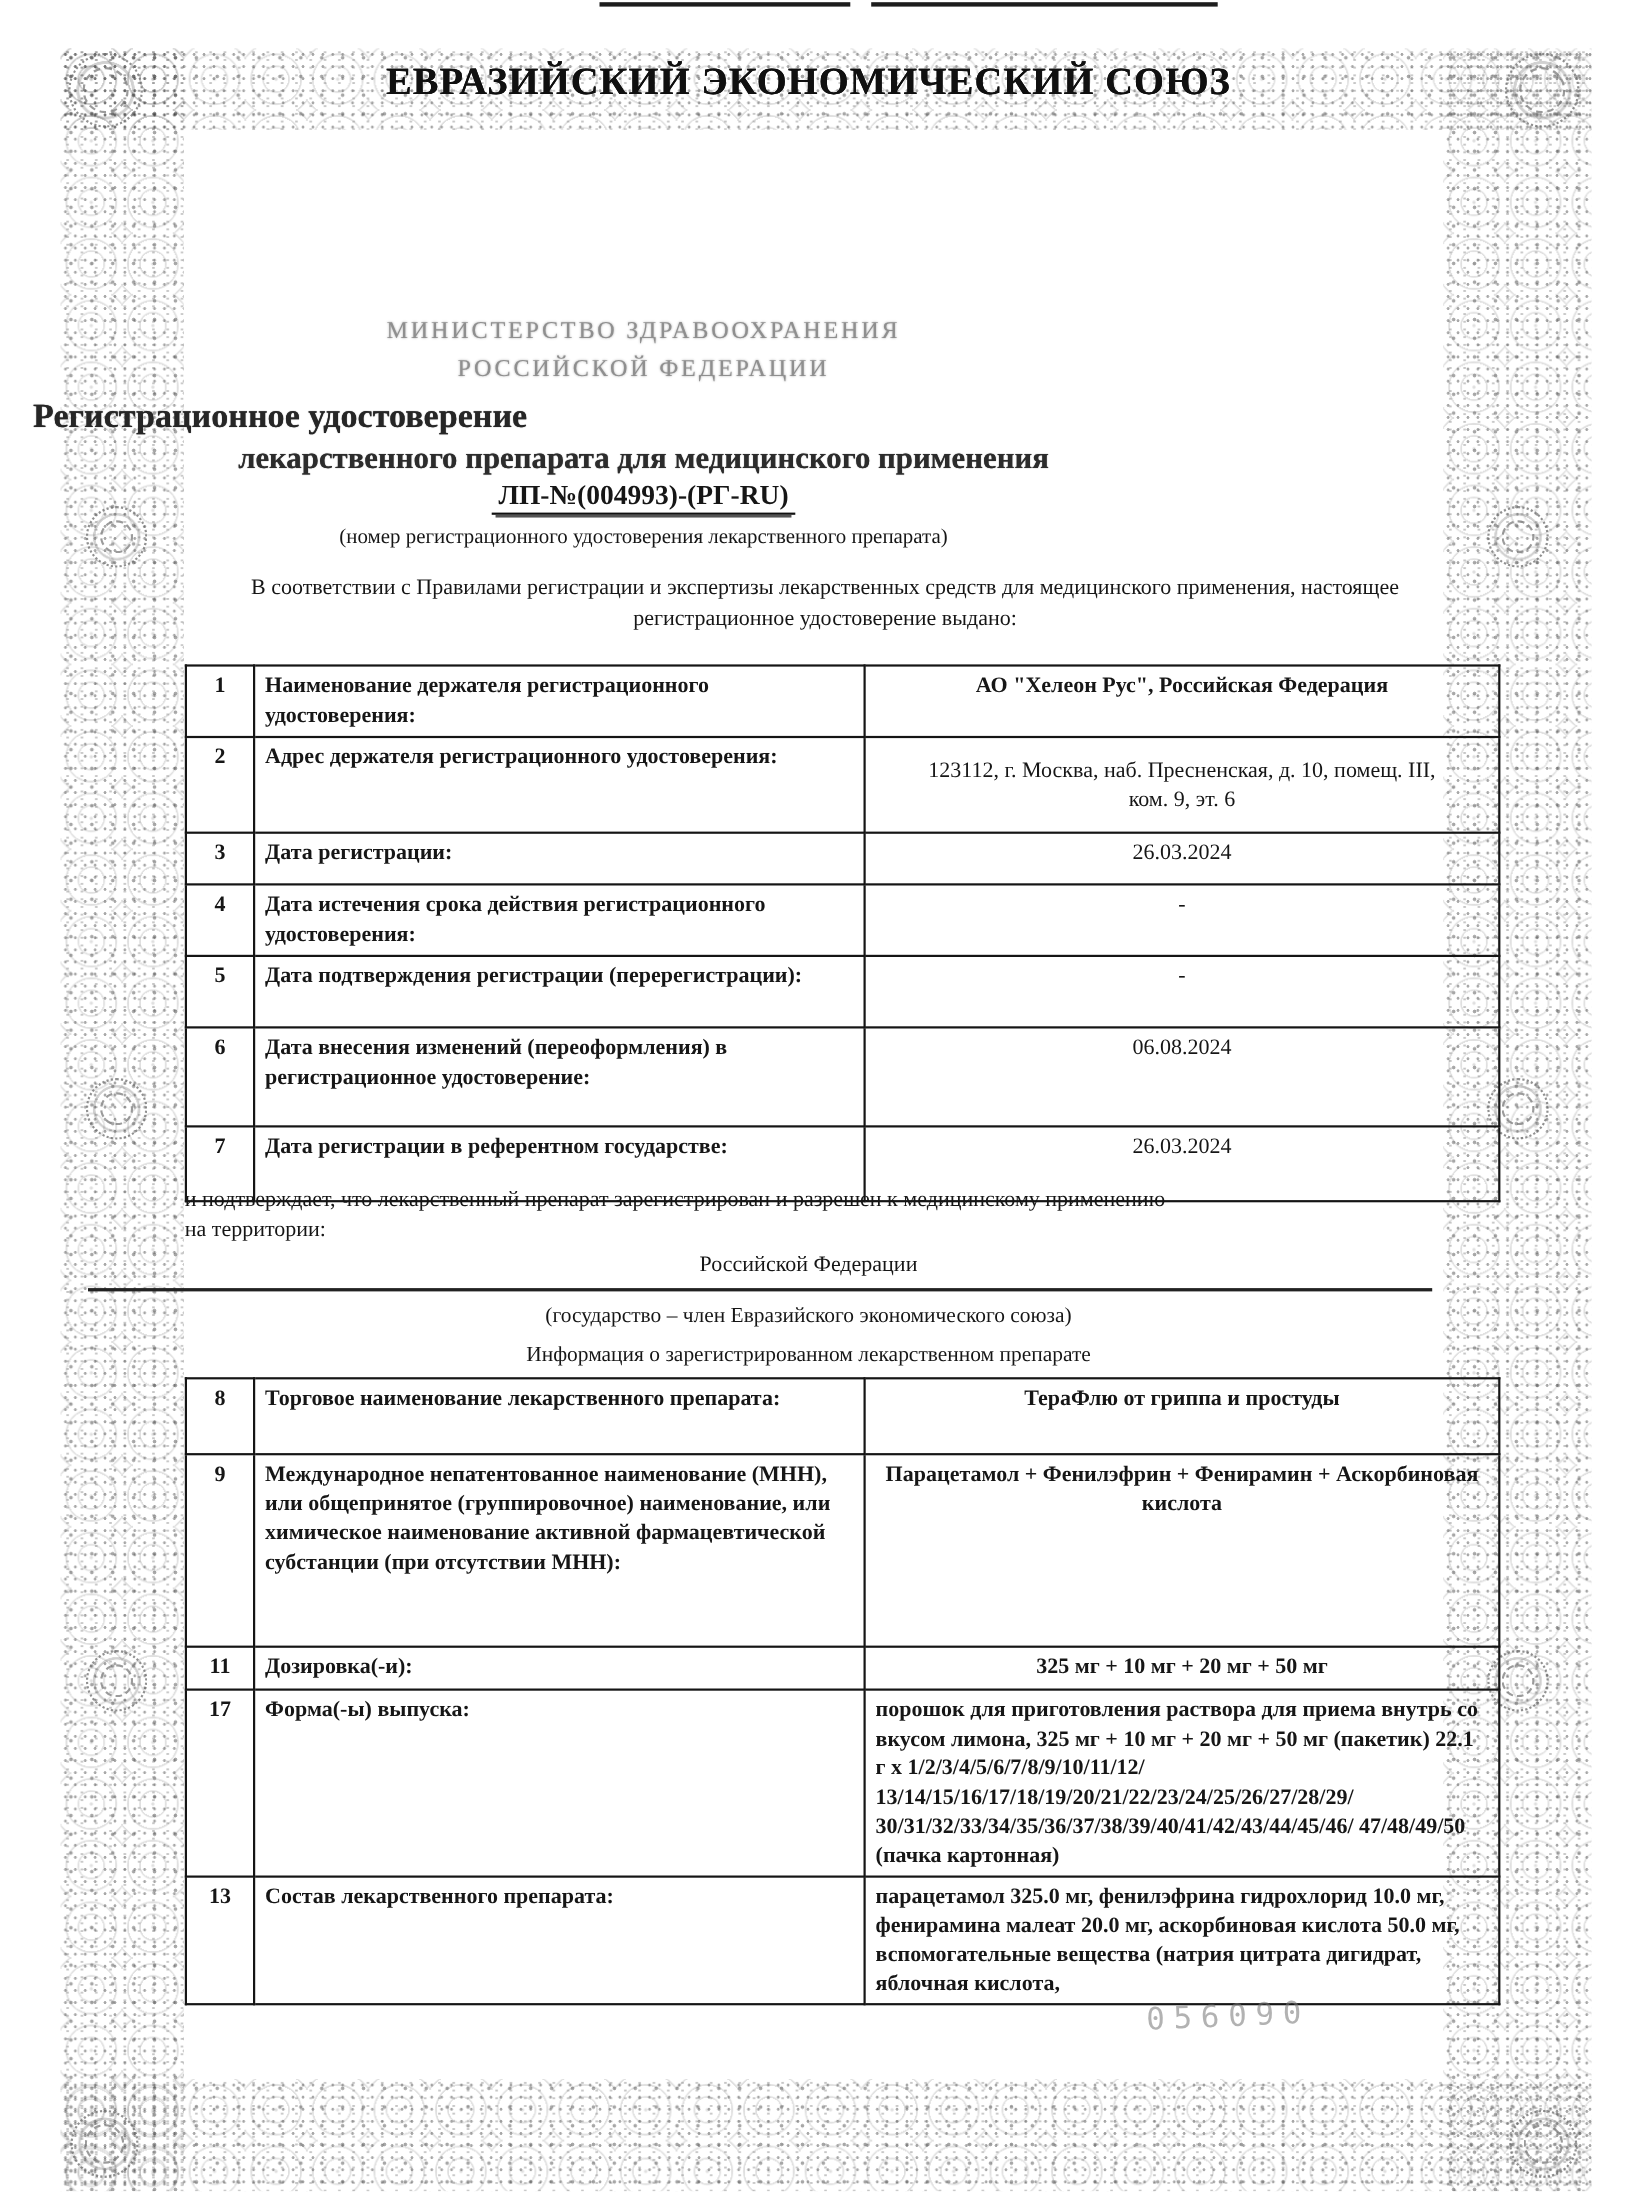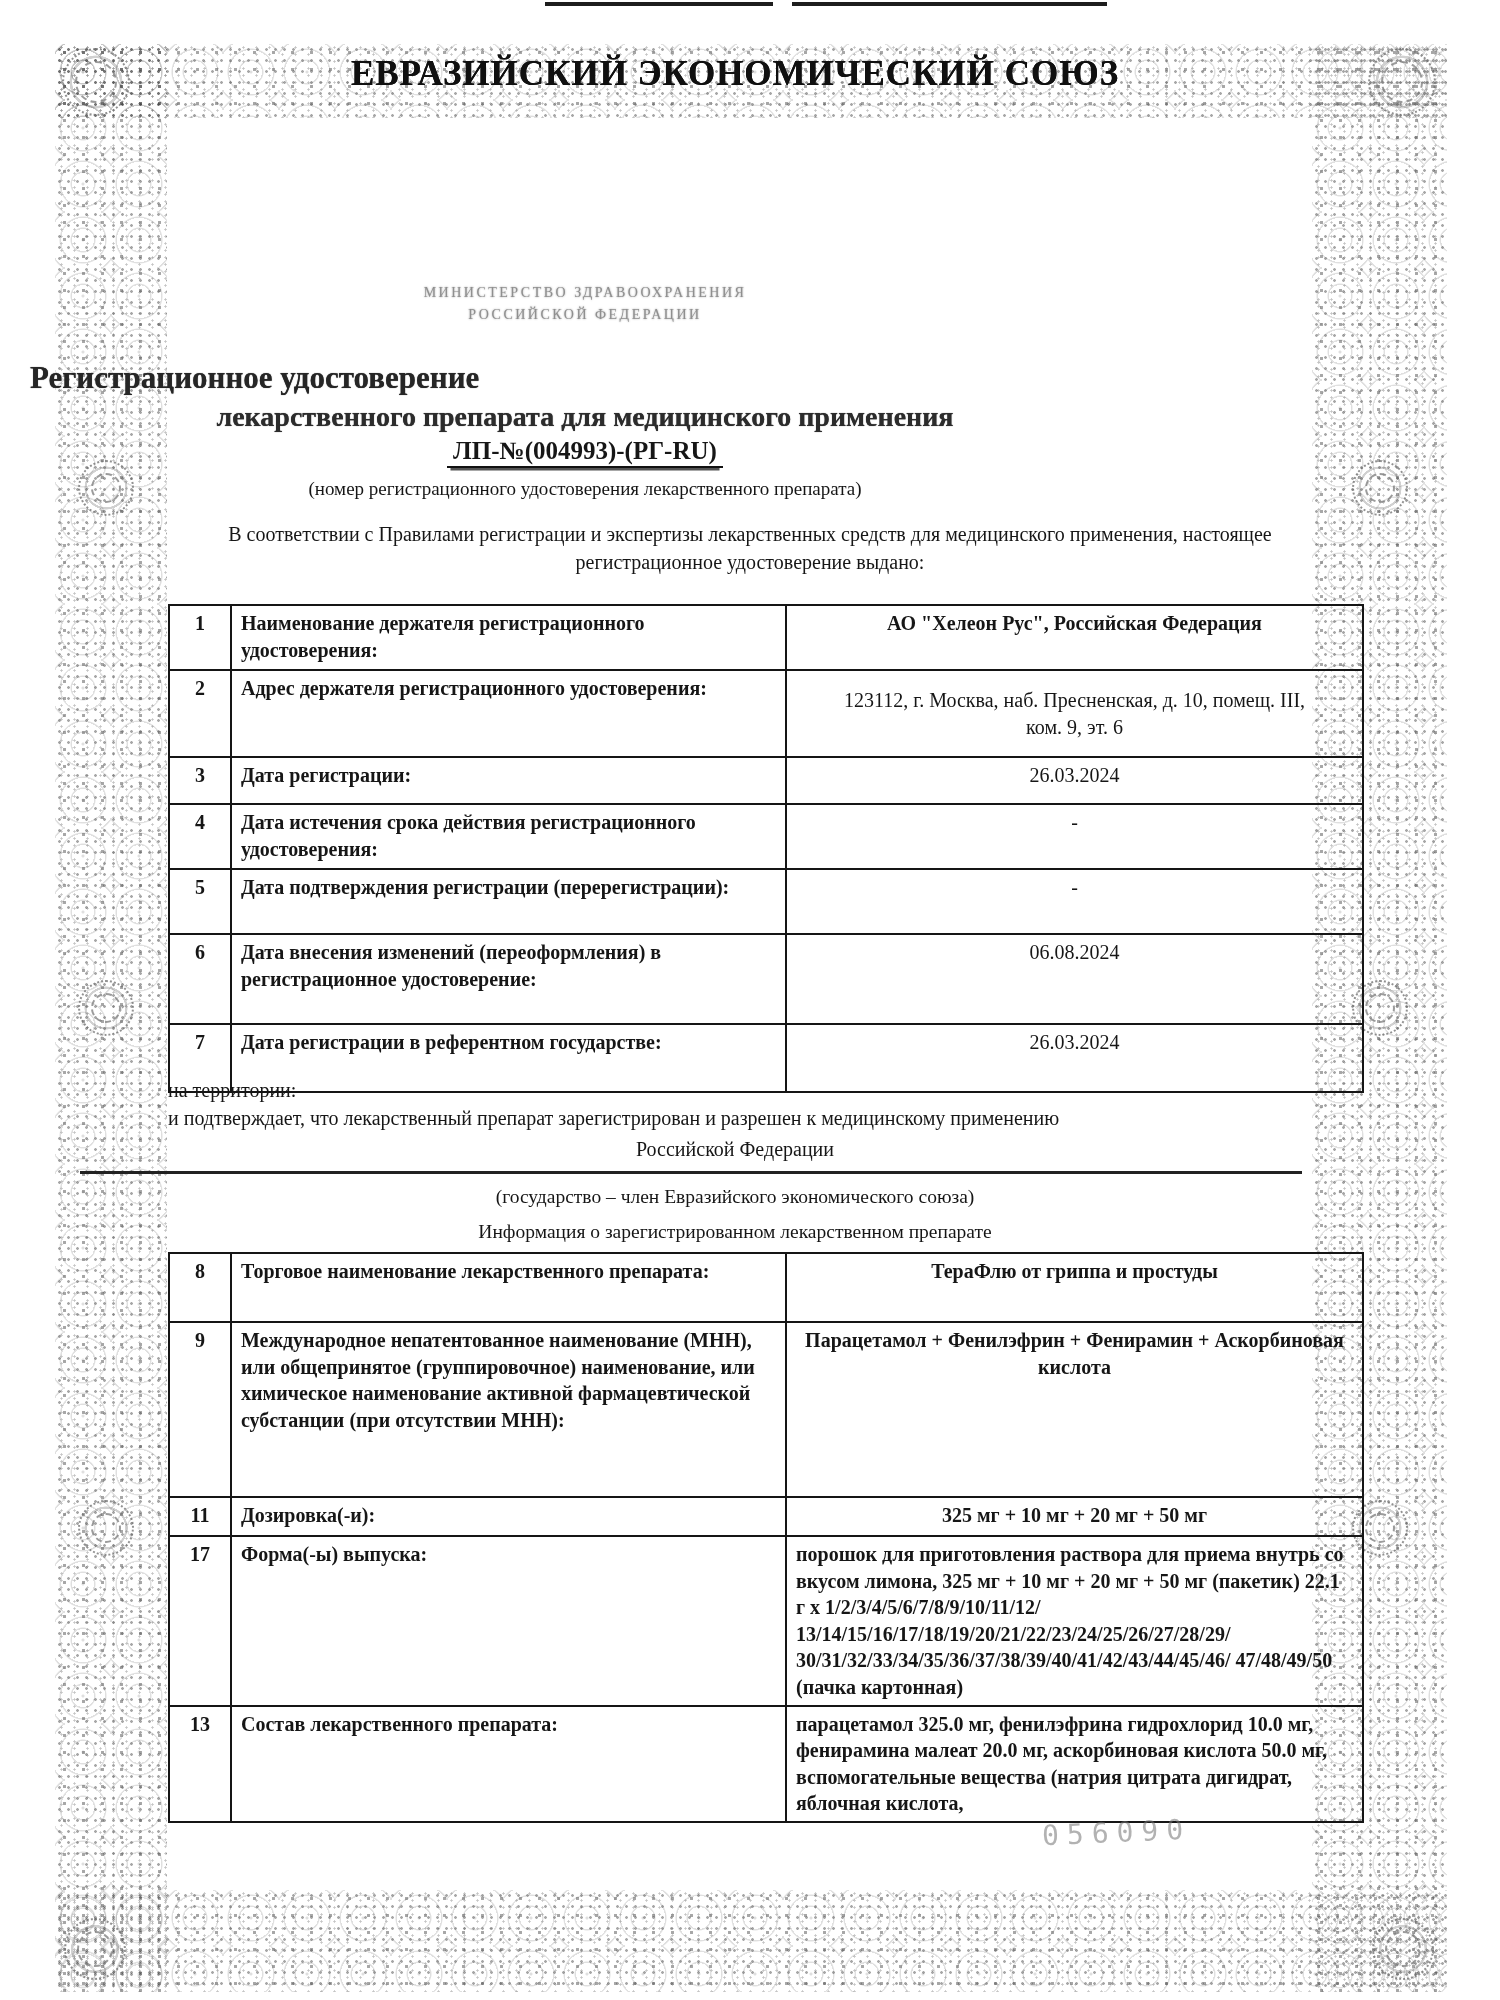--- a/index.html
+++ b/index.html
@@ -28,21 +28,21 @@
   }
   .topline{position:absolute;top:2px;height:4px;background:#1d1d1d;}
   
   .union-header{
     left:170px;top:54px;width:1130px;text-align:center;z-index:2;
     font-size:35px;font-weight:bold;letter-spacing:1px;color:#101010;
     text-shadow:0 0 .6px #000;
   }
   .ministry{
     left:30px;top:282px;width:1110px;text-align:center;z-index:2;
-    font-size:14px;letter-spacing:2.5px;line-height:1.6;color:#8f8f8f;
+    font-size:22px;letter-spacing:2.5px;line-height:1.6;color:#8f8f8f;
     text-shadow:0 0 2px rgba(150,150,150,.9);
   }
   .title1{left:30px;top:360px;width:1110px;font-size:31px;font-weight:bold;color:#262626;text-shadow:0 0 .8px #333;z-index:2;}
   .title2{left:30px;top:401px;width:1110px;text-align:center;font-size:28px;font-weight:bold;color:#2c2c2c;text-shadow:0 0 .8px #333;z-index:2;}
   .reg-number{left:30px;top:437px;width:1110px;text-align:center;font-size:25px;font-weight:bold;z-index:2;}
   .reg-number span{border-bottom:2px solid #111;padding:0 6px 2px;box-shadow:0 6px 0 -3.5px rgba(25,25,25,.75);}
   .number-caption{left:30px;top:478px;width:1110px;text-align:center;font-size:19px;z-index:2;}
   .intro{left:195px;top:520px;width:1110px;text-align:center;font-size:20px;line-height:1.4;z-index:2;}
   
   table.doc{
@@ -151,22 +151,22 @@
   </tr>
   <tr class="h68">
     <td class="num">7</td>
     <td class="label">Дата регистрации в референтном государстве:</td>
     <td class="value">26.03.2024</td>
   </tr>
 </tbody>
   </table>
 
 <div class="abs confirmation">
+  <div>и подтверждает, что лекарственный препарат зарегистрирован и разрешен к медицинскому применению</div>
   <div>на территории:</div>
-  <div>и подтверждает, что лекарственный препарат зарегистрирован и разрешен к медицинскому применению</div>
 </div>
 <div class="abs territory">Российской Федерации</div>
 <div class="abs rule"></div>
 <div class="abs territory-caption">(государство – член Евразийского экономического союза)</div>
 <div class="abs info-heading">Информация о зарегистрированном лекарственном препарате</div>
 
 <table class="doc" id="table2">
   <tbody>
       <tr class="h69">
     <td class="num">8</td>

